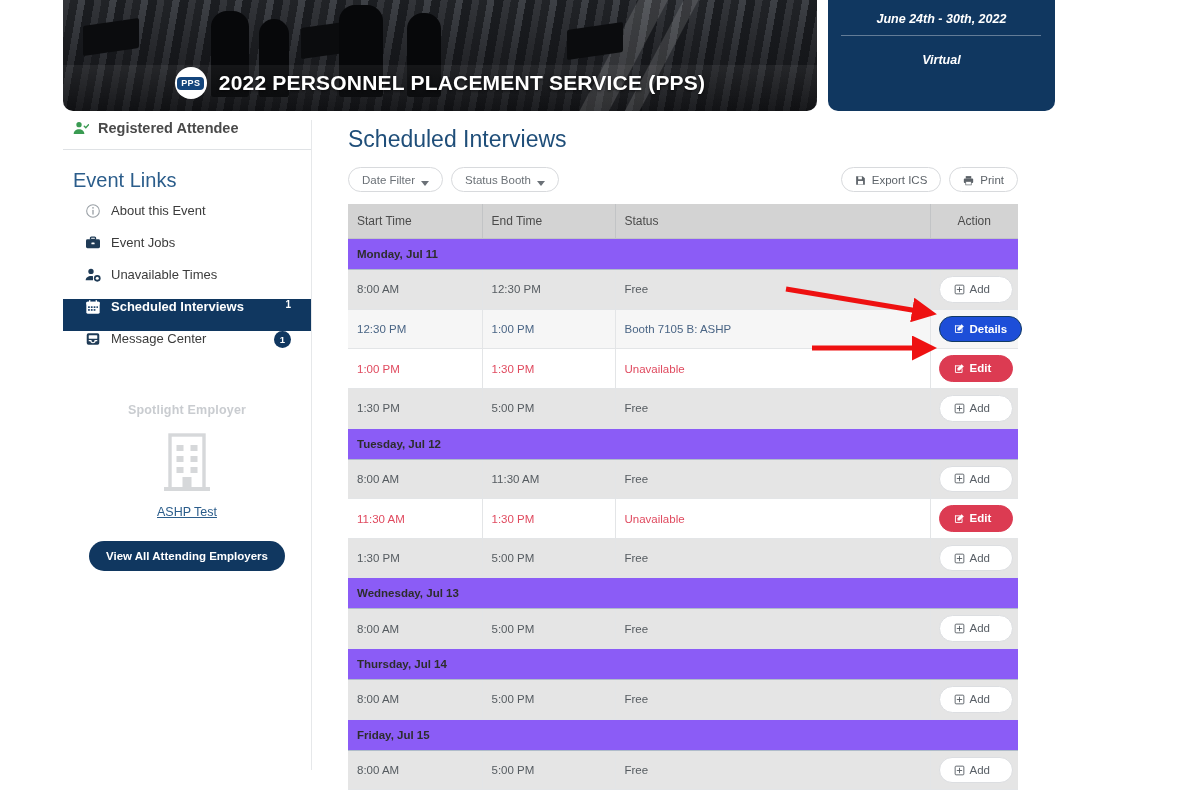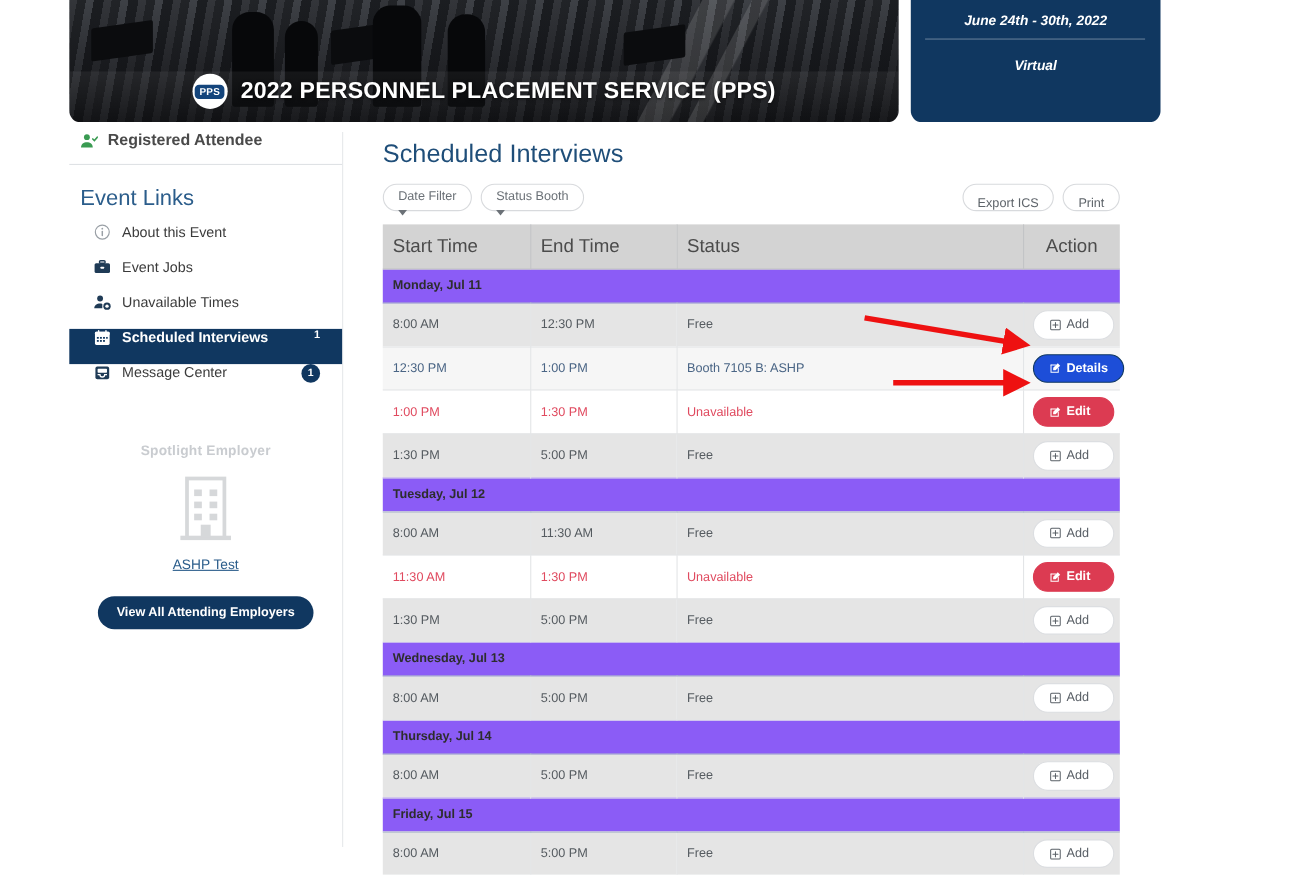--- a/index.html
+++ b/index.html
@@ -116,32 +116,32 @@
   .side-divider { position: absolute; left: 311px; top: 120px; width: 1px; height: 650px; background: #e6e8ea; }
 
   
   .main { position: absolute; left: 348px; top: 126px; width: 670px; }
   .page-title { font-size: 23px; color: #1f4e79; font-weight: 400; padding-bottom: 13px; }
   .toolbar { display: flex; align-items: center; height: 26px; margin-bottom: 12px; }
   .pill {
     border: 1px solid #d8dadd; background: #fff; border-radius: 14px;
     font-size: 11.5px; color: #6b7177; padding: 5px 13px; margin-right: 8px;
     font-family: "Liberation Sans", sans-serif; cursor: pointer;
-    display: inline-flex; align-items: flex-start; gap: 6px; height: 25px; flex-direction: column;
+    display: inline-flex; align-items: flex-end; gap: 6px; height: 25px;
   }
   .pill .caret {
     width: 0; height: 0; border-left: 4px solid transparent; border-right: 4px solid transparent;
     border-top: 5px solid #6b7177; display: inline-block;
   }
   .toolbar .right { margin-left: auto; display: flex; }
   .toolbar .right .pill { margin-right: 0; margin-left: 8px; color: #5d6369; }
 
   table.sched { width: 670px; border-collapse: collapse; table-layout: fixed; }
   table.sched th {
-    background: #d3d3d3; color: #4b4b4b; font-size: 17px; font-weight: normal;
+    background: #d3d3d3; color: #4b4b4b; font-size: 12px; font-weight: normal;
     text-align: left; padding: 10px 9px; border-right: 1px solid #c2c4c6;
     border-bottom: 1px solid #c2c4c6;
   }
   table.sched th:last-child { border-right: none; text-align: center; }
   .col-start { width: 134px; }
   .col-end   { width: 133px; }
   .col-status{ width: 315px; }
   .col-action{ width: 88px; }
 
   tr.day-row td {

